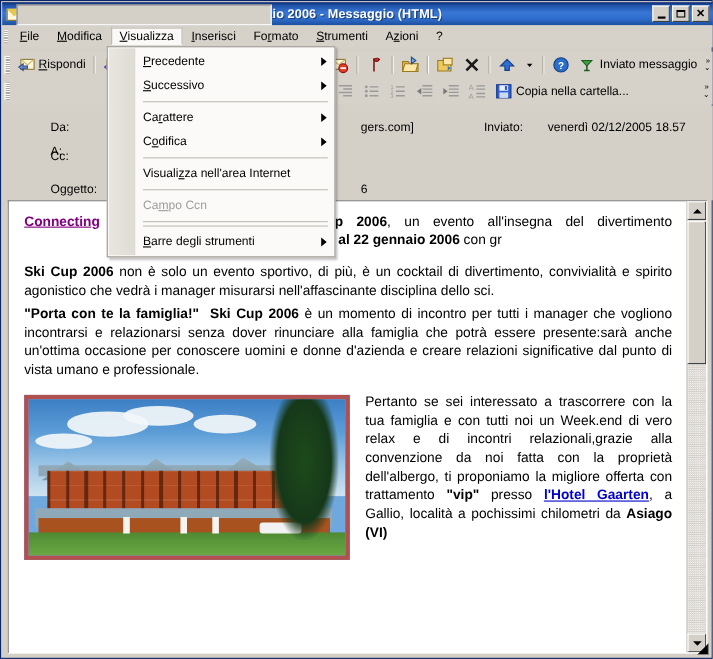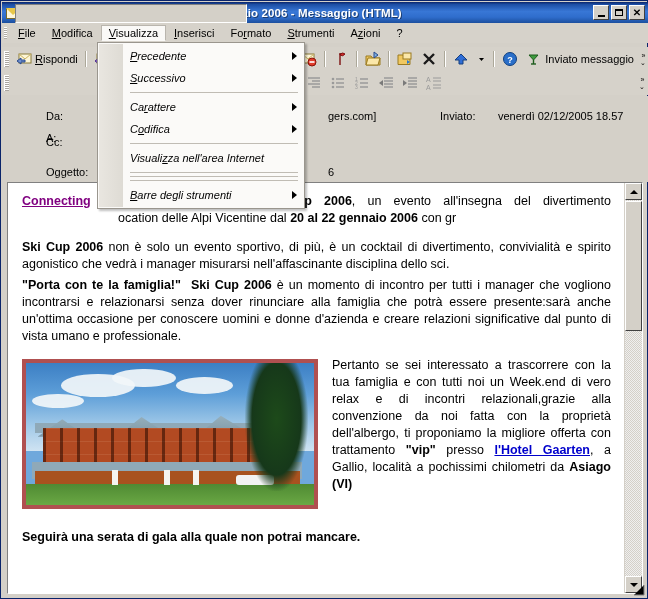--- a/index.html
+++ b/index.html
@@ -112,21 +112,21 @@
   .sb-up{top:0;}
   .sb-dn{bottom:0;}
   .arr-u{width:0;height:0;border-left:4px solid transparent;border-right:4px solid transparent;border-bottom:4px solid #000;}
   .arr-d{width:0;height:0;border-left:4px solid transparent;border-right:4px solid transparent;border-top:4px solid #000;}
   .sb-thumb{position:absolute;left:0;top:18px;width:17px;height:130px;background:#d4d0c8;
     border:1px solid;border-color:#fff #404040 #404040 #fff;box-sizing:border-box;}
 
   
   .dropdown{position:absolute;left:96px;top:41px;width:208px;
     background:#fbfaf8;border:1px solid #9a968e;box-shadow:2px 2px 2px rgba(0,0,0,.25);
-    z-index:50;padding:2px 0;box-sizing:border-box;font-style:italic;}
+    z-index:50;padding:2px 0;box-sizing:border-box;}
   .dd-gutter{position:absolute;left:1px;top:1px;bottom:1px;width:24px;
     background:linear-gradient(to right,#e9e6e0,#dedbd4);}
   .dd-item{position:relative;height:22px;display:flex;align-items:center;
     padding-left:32px;padding-right:8px;font-size:11px;color:#000;white-space:nowrap;box-sizing:border-box;}
   .dd-item.disabled{color:#9d9d9d;}
   .dd-item.sel{background:#b6bdd6;border:1px solid #0a246a;margin:0 1px;
     padding-left:31px;height:21px;}
   .dd-sep{height:1px;background:#c0bcb4;margin:3px 6px 3px 32px;}
   .dd-arrow{position:absolute;right:7px;top:50%;margin-top:-4px;width:0;height:0;
     border-top:4px solid transparent;border-bottom:4px solid transparent;border-left:5px solid #000;}
@@ -371,20 +371,31 @@
     <span class="tool">
       <span class="ico">
         <svg width="16" height="16" viewBox="0 0 16 16">
             <text x="0" y="7" font-size="7" font-family="Liberation Sans" fill="#9a9a9a">A</text>
             <text x="0" y="15" font-size="7" font-family="Liberation Sans" fill="#9a9a9a">A</text>
             <g stroke="#9a9a9a" stroke-width="1.2">
               <path d="M7 3h8M7 6h8M7 10h8M7 13h8"></path>
             </g>
           </svg>
       </span>
+    </span>
+    <span class="tool">
+      <span class="ico">
+        <svg width="16" height="16" viewBox="0 0 16 16">
+            <rect x="1.5" y="2" width="13" height="12" fill="#2f5fd0" stroke="#163a8e"></rect>
+            <rect x="4" y="2.5" width="8" height="5" fill="#e9eef8"></rect>
+            <rect x="9" y="3.2" width="2" height="3.6" fill="#2f5fd0"></rect>
+            <rect x="4" y="9" width="8" height="5" fill="#cfd9ef"></rect>
+          </svg>
+      </span>
+      <span class="tbl">Copia nella cartella...</span>
     </span>
     <span class="ovf">
       <span style="letter-spacing:-1px">»</span>
         <span style="margin-top:1px">⌄</span>
     </span>
   </div>
   <div class="combo"></div>
 
   <div class="hdr">
     <span class="hrow hlab" style="top:14px">Da:</span>
@@ -437,21 +448,20 @@
           <div class="umb" style="left:58%"></div>
           <div class="car"></div>
           <div class="tree"></div>
         </div>
       </div>
 
       <p class="p">
         <span>Pertanto se sei interessato a trascorrere con la tua famiglia e con tutti noi un Week.end di vero relax e di incontri relazionali,grazie alla convenzione da noi fatta con la proprietà dell'albergo, ti proponiamo la migliore offerta con trattamento </span><span class="b">"vip"</span><span> presso </span><span class="lnk2">l'Hotel Gaarten</span><span>, a Gallio, località a pochissimi chilometri da </span><span class="b">Asiago (VI)</span>
       </p>
 
-      <p class="p b" style="clear:both;padding-top:14px">Seguirà una serata di gala alla quale non potrai mancare.</p>
     </div>
 
     <div class="scrollv">
       <div class="sb-btn sb-up">
           <i class="arr-u"></i>
         </div>
       <div class="sb-thumb"></div>
       <div class="sb-btn sb-dn">
           <i class="arr-d"></i>
         </div>
@@ -476,20 +486,23 @@
     </div>
     <div class="dd-item">
       <span>C<span class="ul">o</span>difica</span>
       <i class="dd-arrow"></i>
     </div>
     <div class="dd-sep"></div>
     <div class="dd-item">
       <span>Visuali<span class="ul">z</span>za nell'area Internet</span>
     </div>
     <div class="dd-sep"></div>
+    <div class="dd-item disabled">
+      <span>Ca<span class="ul">m</span>po Ccn</span>
+    </div>
     <div class="dd-sep"></div>
     <div class="dd-sep"></div>
     <div class="dd-item">
       <span><span class="ul">B</span>arre degli strumenti</span>
       <i class="dd-arrow"></i>
     </div>
   </div>
 
   <div class="resize-grip">
     <svg width="12" height="12" viewBox="0 0 12 12">

